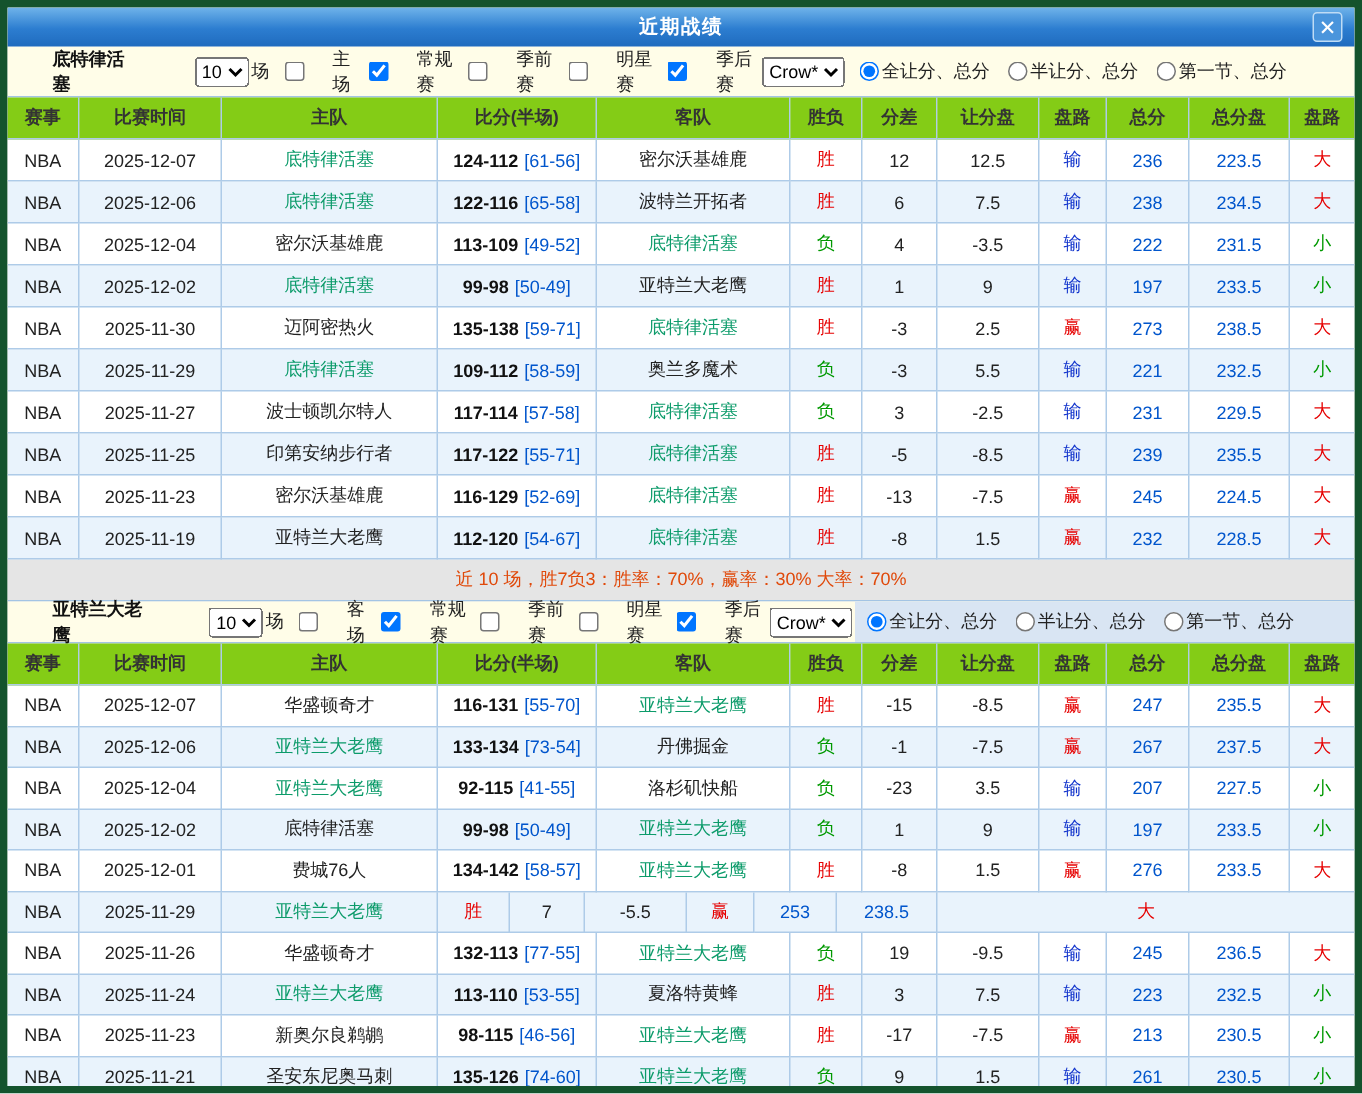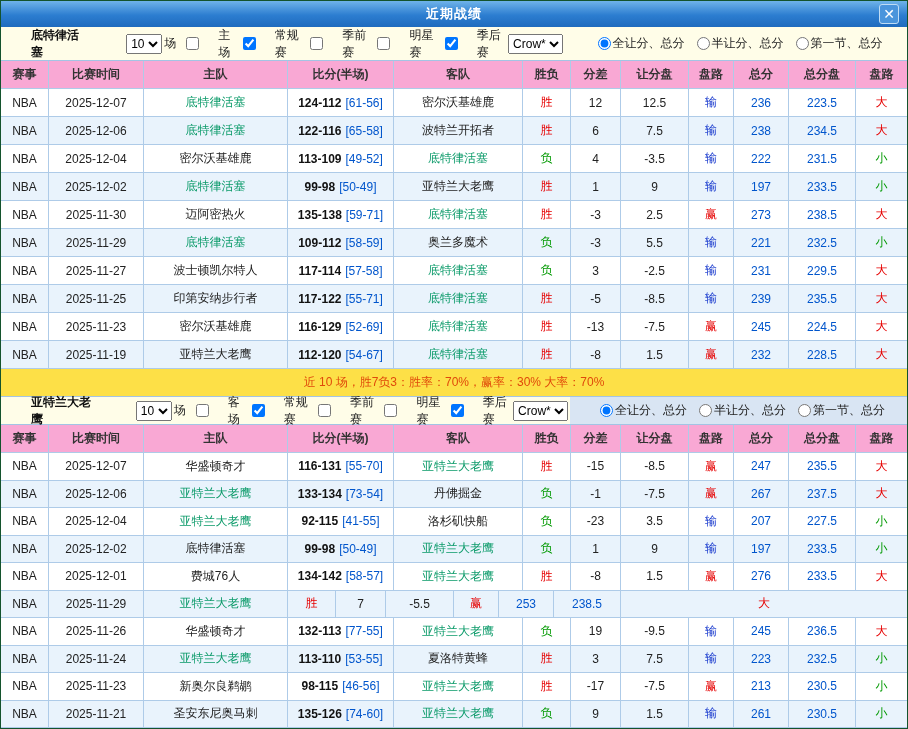--- a/index.html
+++ b/index.html
@@ -6,21 +6,21 @@
   html,body { margin:0; padding:0; }
   body {
     font-family: "Liberation Sans", "DejaVu Sans", sans-serif;
     font-size: 12px;
     color: #222;
     background: #fff;
   }
   .app {
     width: 908px;
     height: 729px;
-    border: 1px solid #14532d;
+    border: 5px solid #14532d;
     overflow: hidden;
     background: #fff;
   }
   
   .titlebar {
     height: 26px;
     background: linear-gradient(180deg, #6FB3EA 0%, #2C7DD0 55%, #1F6BBE 100%);
     display: flex;
     align-items: center;
     justify-content: center;
@@ -63,30 +63,29 @@
   .filterbar .lbl { margin-right: 4px; }
   .checks { display: flex; align-items: center; }
   .checks label { display: flex; align-items: center; margin-right: 2px; cursor: pointer; gap: 17px; }
   .checks input { width: 13px; height: 13px; margin: 0 2px 0 6px; }
   .radio-zone {
     margin-left: auto;
     width: 386px;
     height: 100%;
     display: flex;
     align-items: center;
-    justify-content: center;
     gap: 4px;
   }
   .t2 .radio-zone { background: #D9E5F3; }
   .radio-zone label { display: flex; align-items: center; cursor: pointer; white-space: nowrap; }
   .radio-zone input { width: 13px; height: 13px; margin: 0 2px 0 8px; }
   
   .thead { display: flex; height: 28px; }
   .thead .cell {
-    background: #f9a8d4;
+    background: #84cc16;
     font-weight: bold;
     color: #333;
   }
   .row { display: flex; height: 28px; background: #fff; }
   .t2 .row { height: 27.5px; }
   .row.alt { background: #E9F3FC; }
   .cell {
     border-right: 1px solid #AECBE8;
     border-bottom: 1px solid #AECBE8;
     display: flex;
@@ -115,21 +114,21 @@
   .green { color: var(--green, #009900); }
   .navy  { color: var(--navy, #1133CC); }
   .blue  { color: var(--blue, #0055CC); }
   .summary {
     height: 28px;
     display: flex;
     align-items: center;
     justify-content: center;
     border-bottom: 1px solid #A3C4E4;
     color: var(--summary, #E0490A);
-    background: #fde047;
+    background: #e5e5e5;
   }
 </style>
 </head>
 <body>
 
 <div class="app">
 
   <div class="titlebar">
     <span class="title">近期战绩</span>
     <span class="close">✕</span>

